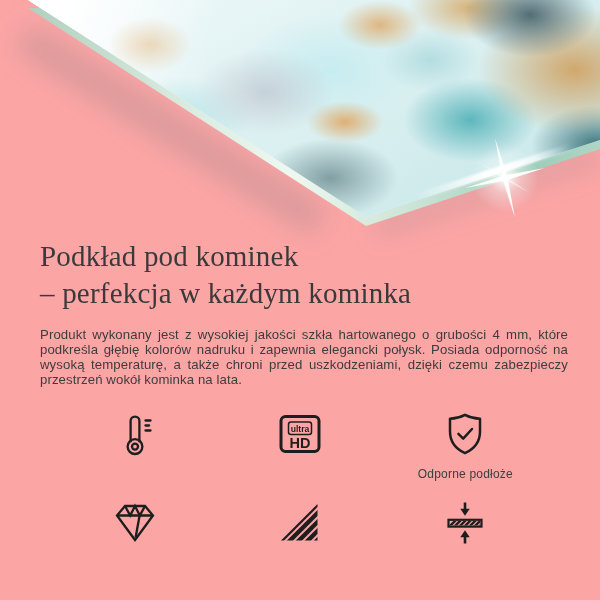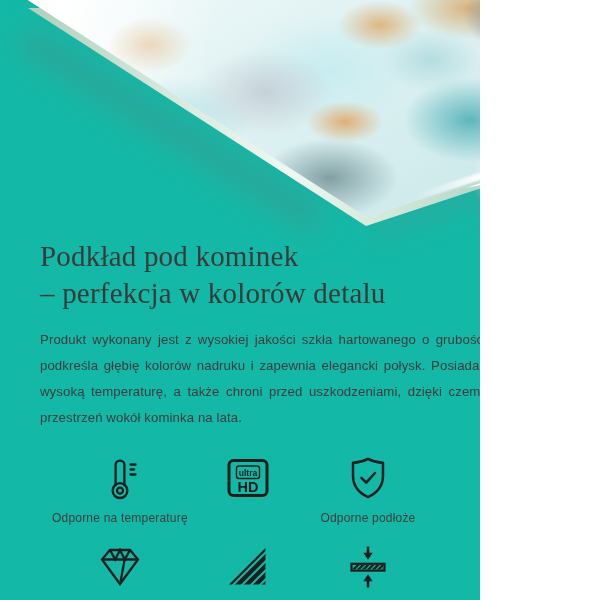--- a/index.html
+++ b/index.html
@@ -1,21 +1,21 @@
 <!DOCTYPE html>
 <html><head>
 <meta charset="utf-8">
 <style>
   * { margin: 0; padding: 0; box-sizing: border-box; }
   html, body { background: #ffffff; }
   .page {
     position: relative;
-    width: 480px;
+    width: 600px;
     height: 600px;
-    background: #14b8a6;
+    background: #fca5a5;
     overflow: hidden;
     font-family: "Liberation Sans", "DejaVu Sans", sans-serif;
   }
 
   
   .hero {
     position: relative;
     width: 600px;
     height: 230px;
   }
@@ -80,21 +80,21 @@
     font-weight: 400;
     font-size: 29px;
     line-height: 37px;
     color: #3a3a3a;
     letter-spacing: 0.2px;
   }
   .description {
     margin-top: 15px;
     width: 528px;
     font-size: 13.2px;
-    line-height: 26px;
+    line-height: 15px;
     color: #3d3d3d;
     text-align: justify;
     letter-spacing: 0.1px;
   }
 
   
   .features {
     margin-top: 23px;
     display: grid;
     grid-template-columns: repeat(3, 1fr);
@@ -141,40 +141,39 @@
         <path d="M25 25 L46 44 L65 65 L44 46 Z" opacity="0.5"></path>
         <path d="M65 25 L46 44 L25 65 L44 46 Z" opacity="0.5"></path>
         <circle cx="45" cy="45" r="3.4"></circle>
       </g>
     </svg>
   </div>
 
   <div class="content">
     <h1 class="title">
       <span>Podkład pod kominek</span><br>
-      <span>– perfekcja w kolorów detalu</span>
+      <span>– perfekcja w każdym kominka</span>
     </h1>
     <p class="description">Produkt wykonany jest z wysokiej jakości szkła hartowanego o grubości 4 mm, które podkreśla głębię kolorów nadruku i zapewnia elegancki połysk. Posiada odporność na wysoką temperaturę, a także chroni przed uszkodzeniami, dzięki czemu zabezpieczy przestrzeń wokół kominka na lata.</p>
 
     <div class="features">
 
       <div class="feature">
         <div class="icon-box">
           <svg width="48" height="48" viewBox="0 0 48 48">
             <g fill="none" stroke="#1e1e1e" stroke-width="2.3" stroke-linecap="round">
               <path d="M19.6 31.4 V11 a4.4 4.4 0 0 1 8.8 0 v20.4"></path>
               <circle cx="24" cy="36.6" r="7.4"></circle>
               <circle cx="24" cy="36.6" r="3"></circle>
               <path d="M34.5 10.5 h5"></path>
               <path d="M34.5 15.5 h3.6"></path>
               <path d="M34.5 20.5 h5"></path>
             </g>
           </svg>
         </div>
-        <div class="label">Odporne na temperaturę</div>
       </div>
 
       <div class="feature">
         <div class="icon-box">
           <svg width="48" height="48" viewBox="0 0 48 48">
             <g fill="none" stroke="#1e1e1e">
               <rect x="5" y="6.5" width="38" height="35" rx="4.5" stroke-width="3"></rect>
               <rect x="12.5" y="12" width="23" height="12.5" rx="2.5" stroke-width="1.5"></rect>
             </g>
             <text x="24" y="21.6" text-anchor="middle" font-size="8.6" font-weight="bold" fill="#1e1e1e">ultra</text>

